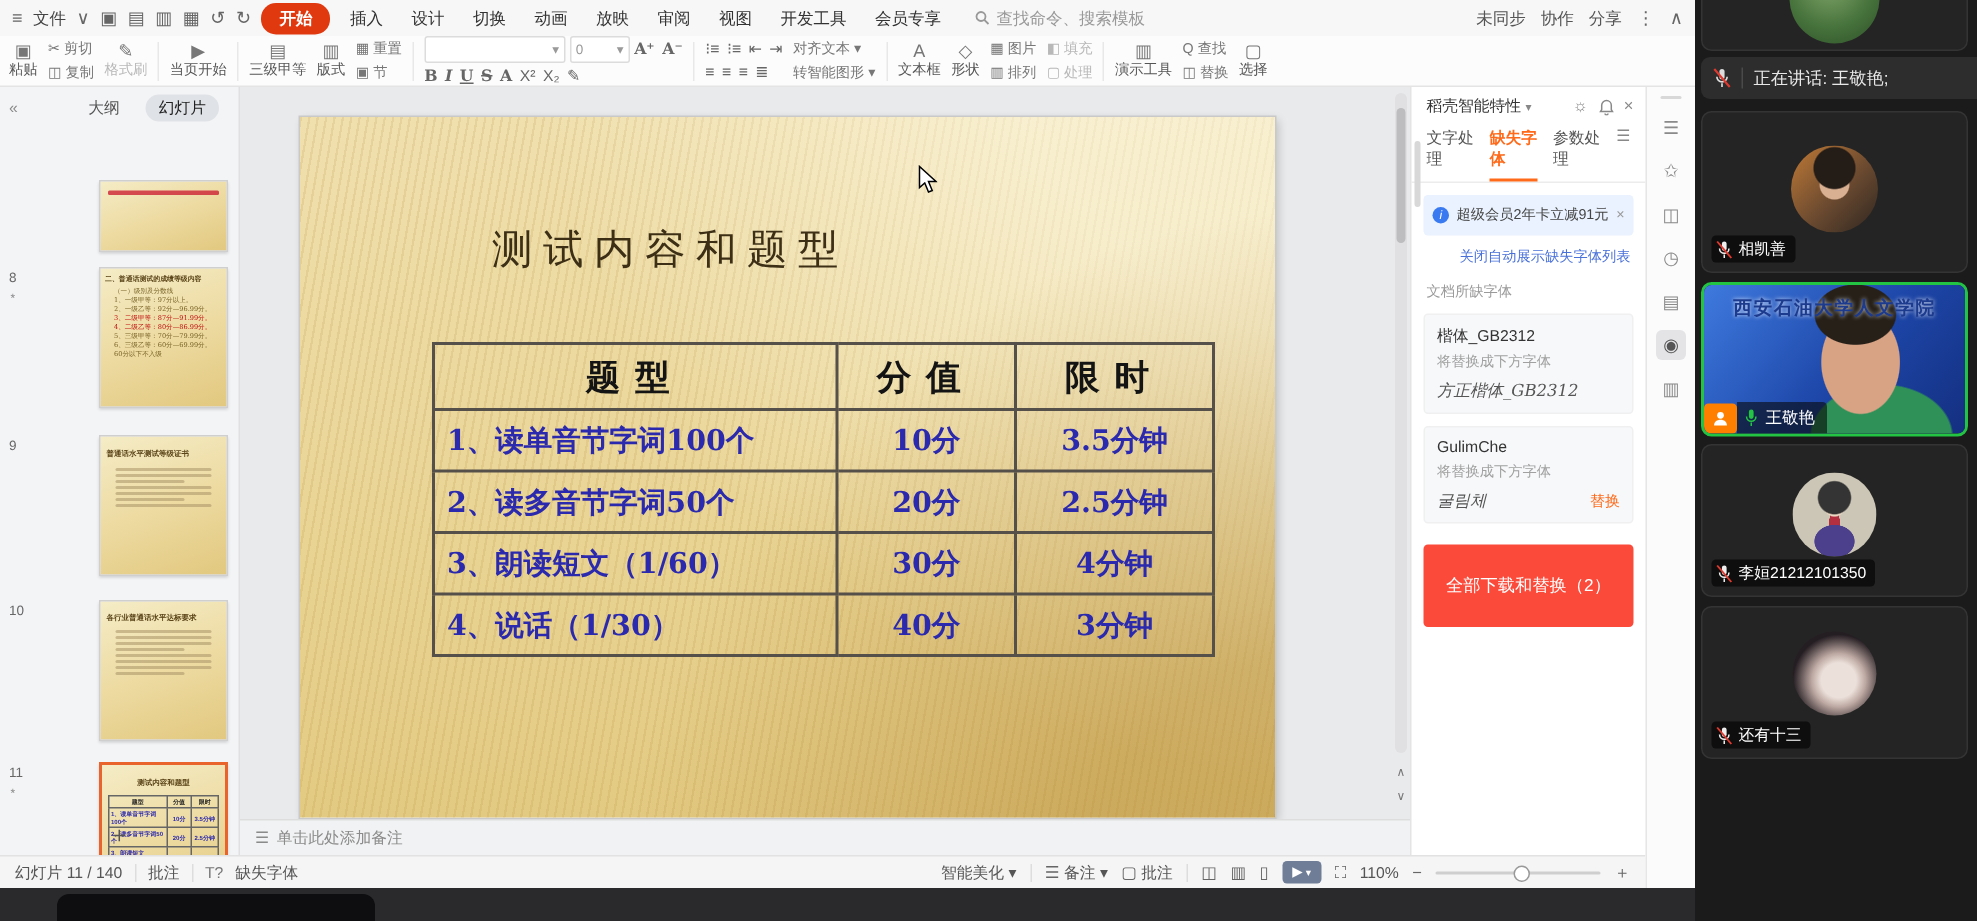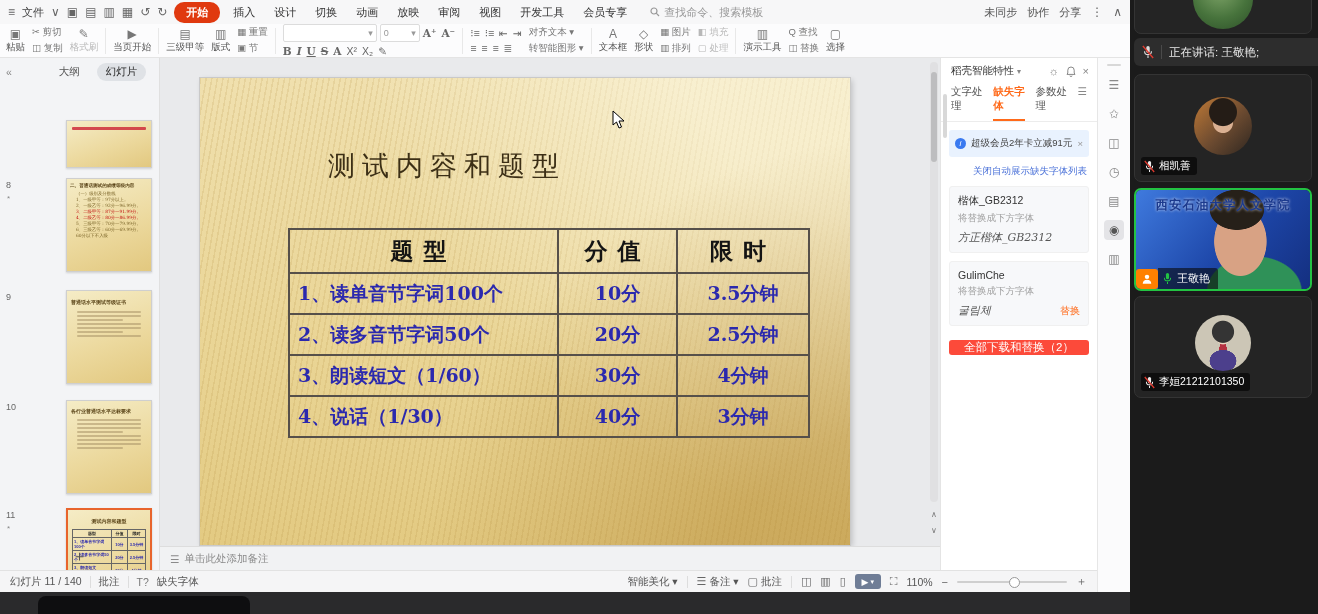--- a/index.html
+++ b/index.html
@@ -97,21 +97,21 @@
   #fp-banner .x{margin-left:auto;color:#999;}
   #fp-autolink{color:#4a71d8;padding:8px 10px 0 22px;font-size:9.5px;text-align:right;}
   #fp-seclabel{color:#9a9a9a;padding:10px 10px 0 10px;font-size:9.5px;}
   .fcard{margin:8px 8px 0 8px;background:#f7f8fa;border:1px solid #f0f0f0;border-radius:3px;padding:7px 8px;}
   .fcard .fname{color:#333;font-size:10.5px;}
   .fcard .fhint{color:#a0a0a0;margin-top:4px;font-size:9.5px;}
   .fcard .frow{display:flex;align-items:center;margin-top:5px;}
   .fcard .frep{color:#555;font-size:11px;font-family:"DejaVu Serif",serif;font-style:italic;}
   .fcard .fact{margin-left:auto;color:#ff6a1a;font-size:10px;}
   #fp-btn{margin:14px 8px 0 8px;background:#fc4a3a;color:#fff;border-radius:3px;text-align:center;
-          padding:0 0;font-size:11.5px;}
+          padding:20px 0;font-size:11.5px;}
   #fp-scrollthumb{position:absolute;left:2px;top:36px;width:4px;height:44px;background:#d8d8d8;border-radius:2px;}
   
   #istrip{position:absolute;left:1097px;top:58px;width:33px;height:534px;background:#fbfbfc;border-left:1px solid #e6e6e6;box-sizing:border-box;}
   .sico{width:20px;height:20px;margin:9px auto 0 auto;display:flex;align-items:center;justify-content:center;
         color:#8a8a8a;font-size:12px;border-radius:4px;}
   .sico.active{background:#e4e4e7;color:#555;}
   #istrip .grip{width:14px;height:2px;background:#d8d8d8;margin:6px auto 2px auto;border-radius:1px;}
   
   #taskbar{position:absolute;left:0;top:592px;width:1130px;height:22px;background:#2a2a2c;}
   #taskpopup{position:absolute;left:38px;top:596px;width:212px;height:18px;background:#0e0e10;border-radius:8px 8px 0 0;}
@@ -509,20 +509,21 @@
         <span class="fp-tab active">缺失字体</span>
         <span class="fp-tab">参数处理</span>
         <span class="fp-tab" style="margin-left:auto;color:#888;">☰</span>
       </div>
       <div id="fp-banner">
         <span class="info-dot">i</span>
         <span>超级会员2年卡立减91元</span>
         <span class="x">×</span>
       </div>
       <div id="fp-autolink">关闭自动展示缺失字体列表</div>
+      <div id="fp-seclabel">文档所缺字体</div>
       <div class="fcard">
         <div class="fname">楷体_GB2312</div>
         <div class="fhint">将替换成下方字体</div>
         <div class="frow">
           <span class="frep">方正楷体_GB2312</span>
         </div>
       </div>
       <div class="fcard">
         <div class="fname">GulimChe</div>
         <div class="fhint">将替换成下方字体</div>
@@ -606,15 +607,27 @@
         <svg width="11" height="13" viewBox="0 0 14 16">
           <rect x="5" y="1" width="4" height="8" rx="2" fill="#eee"></rect>
           <path d="M3 7a4 4 0 0 0 8 0" fill="none" stroke="#eee" stroke-width="1.3"></path>
           <line x1="7" y1="12" x2="7" y2="15" stroke="#eee" stroke-width="1.3"></line>
           <line x1="1" y1="1" x2="13" y2="15" stroke="#e03a2f" stroke-width="1.6"></line>
         </svg>
         <span>李姮21212101350</span>
       </div>
     </div>
 
+    <div class="tile" style="top:404px;height:102px;">
+      <div class="avatar av-dark" style="width:56px;height:56px;top:16px;"></div>
+      <div class="namebadge">
+        <svg width="11" height="13" viewBox="0 0 14 16">
+          <rect x="5" y="1" width="4" height="8" rx="2" fill="#eee"></rect>
+          <path d="M3 7a4 4 0 0 0 8 0" fill="none" stroke="#eee" stroke-width="1.3"></path>
+          <line x1="7" y1="12" x2="7" y2="15" stroke="#eee" stroke-width="1.3"></line>
+          <line x1="1" y1="1" x2="13" y2="15" stroke="#e03a2f" stroke-width="1.6"></line>
+        </svg>
+        <span>还有十三</span>
+      </div>
+    </div>
 
   </div>
 </div>
 
 </body></html>

